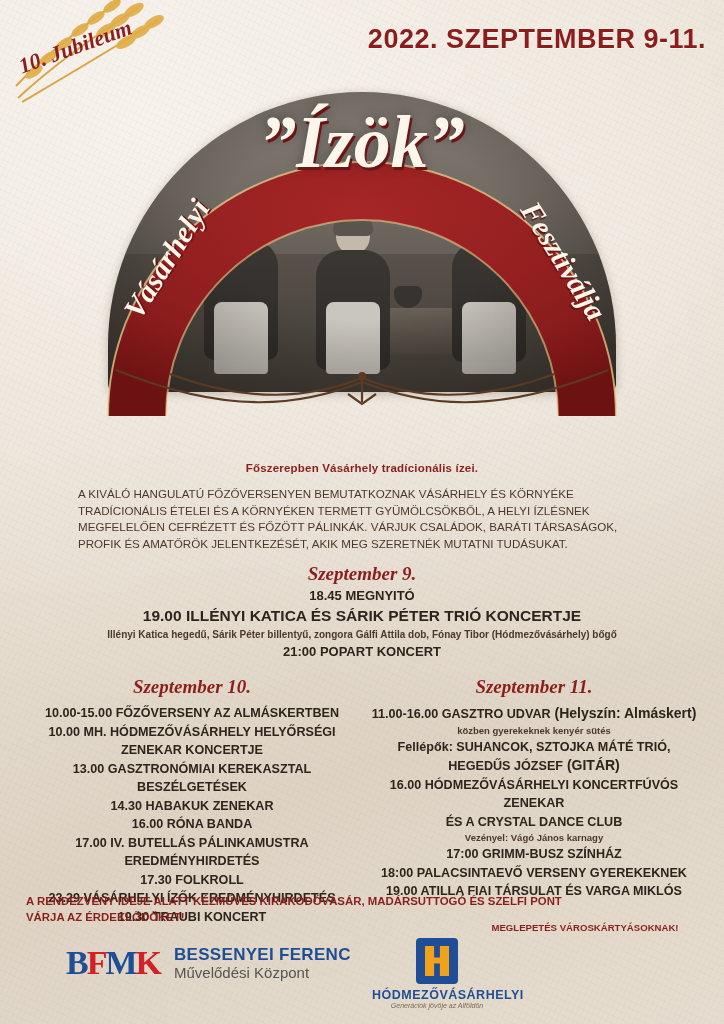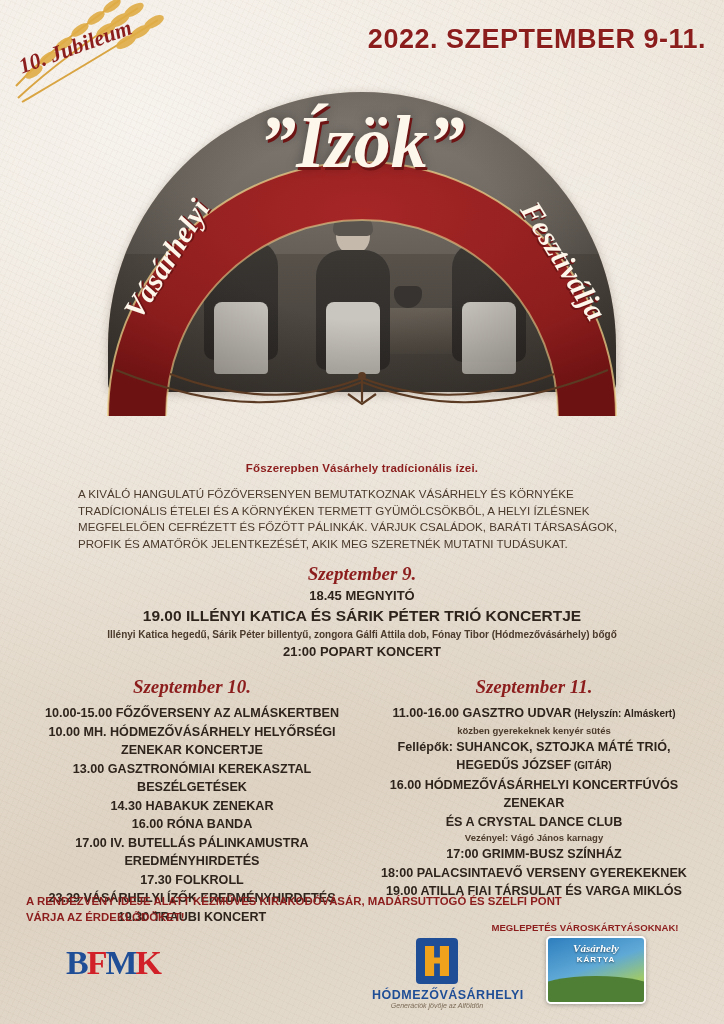--- a/index.html
+++ b/index.html
@@ -160,21 +160,21 @@
   .l-bold{font-weight:bold;font-size:13px;line-height:19px;color:#2e241c;text-align:center;}
   .l-big{font-weight:bold;font-size:15.5px;line-height:22px;color:#2e241c;}
   .l-small{font-size:10px;line-height:15px;color:#4a3a2c;font-weight:bold;}
   .col{
     position:absolute;top:676px;
   }
   .col.left{left:26px;width:332px;text-align:center;}
   .col.right{right:20px;width:340px;text-align:center;}
   .col .day-head{margin-bottom:6px;}
   .evrow{font-weight:bold;font-size:12.6px;line-height:18.5px;color:#2e241c;}
-  .evrow .tiny{font-size:10px;font-weight:bold;margin-top:39px;}
+  .evrow .tiny{font-size:14px;font-weight:bold;margin-top:39px;}
   .sub-note{font-size:9.5px;font-weight:bold;color:#4a3a2c;line-height:14px;}
   .footer-note{
     position:absolute;left:26px;width:560px;top:893px;
     font-size:11.4px;font-weight:bold;color:#8c1d1d;line-height:16px;
   }
   .card-note{
     position:absolute;right:24px;top:922px;width:230px;text-align:center;
     font-size:9.6px;font-weight:bold;color:#8c1d1d;
   }
   
@@ -353,26 +353,25 @@
     <div class="evrow">19.00 ATILLA FIAI TÁRSULAT ÉS VARGA MIKLÓS</div>
   </div>
 
   <div class="footer-note">A RENDEZVÉNY IDEJE ALATT KÉZMŰVES KIRAKODÓVÁSÁR, MADÁRSUTTOGÓ ÉS SZELFI PONT VÁRJA AZ ÉRDEKLŐDŐKET!</div>
   <div class="card-note">MEGLEPETÉS VÁROSKÁRTYÁSOKNAK!</div>
 
   <div class="logo-bfmk">
     <div class="bfmk-mark">
       <span class="b">B</span><span class="f">F</span><span class="m">M</span><span class="k">K</span>
     </div>
+    <div class="bfmk-text">
+      <div class="t1">BESSENYEI FERENC</div>
+      <div class="t2">Művelődési Központ</div>
+    </div>
   </div>
 
   <div class="logo-city">
     <div class="city-mark"></div>
     <div class="city-name">HÓDMEZŐVÁSÁRHELYI</div>
     <div class="city-sub">Generációk jövője az Alföldön</div>
   </div>
 
-  <div class="logo-card">
-    <div class="hill"></div>
-    <div class="band">Vásárhely</div>
-    <div class="band2">KÁRTYA</div>
-  </div>
 </div>
 
 </body></html>

